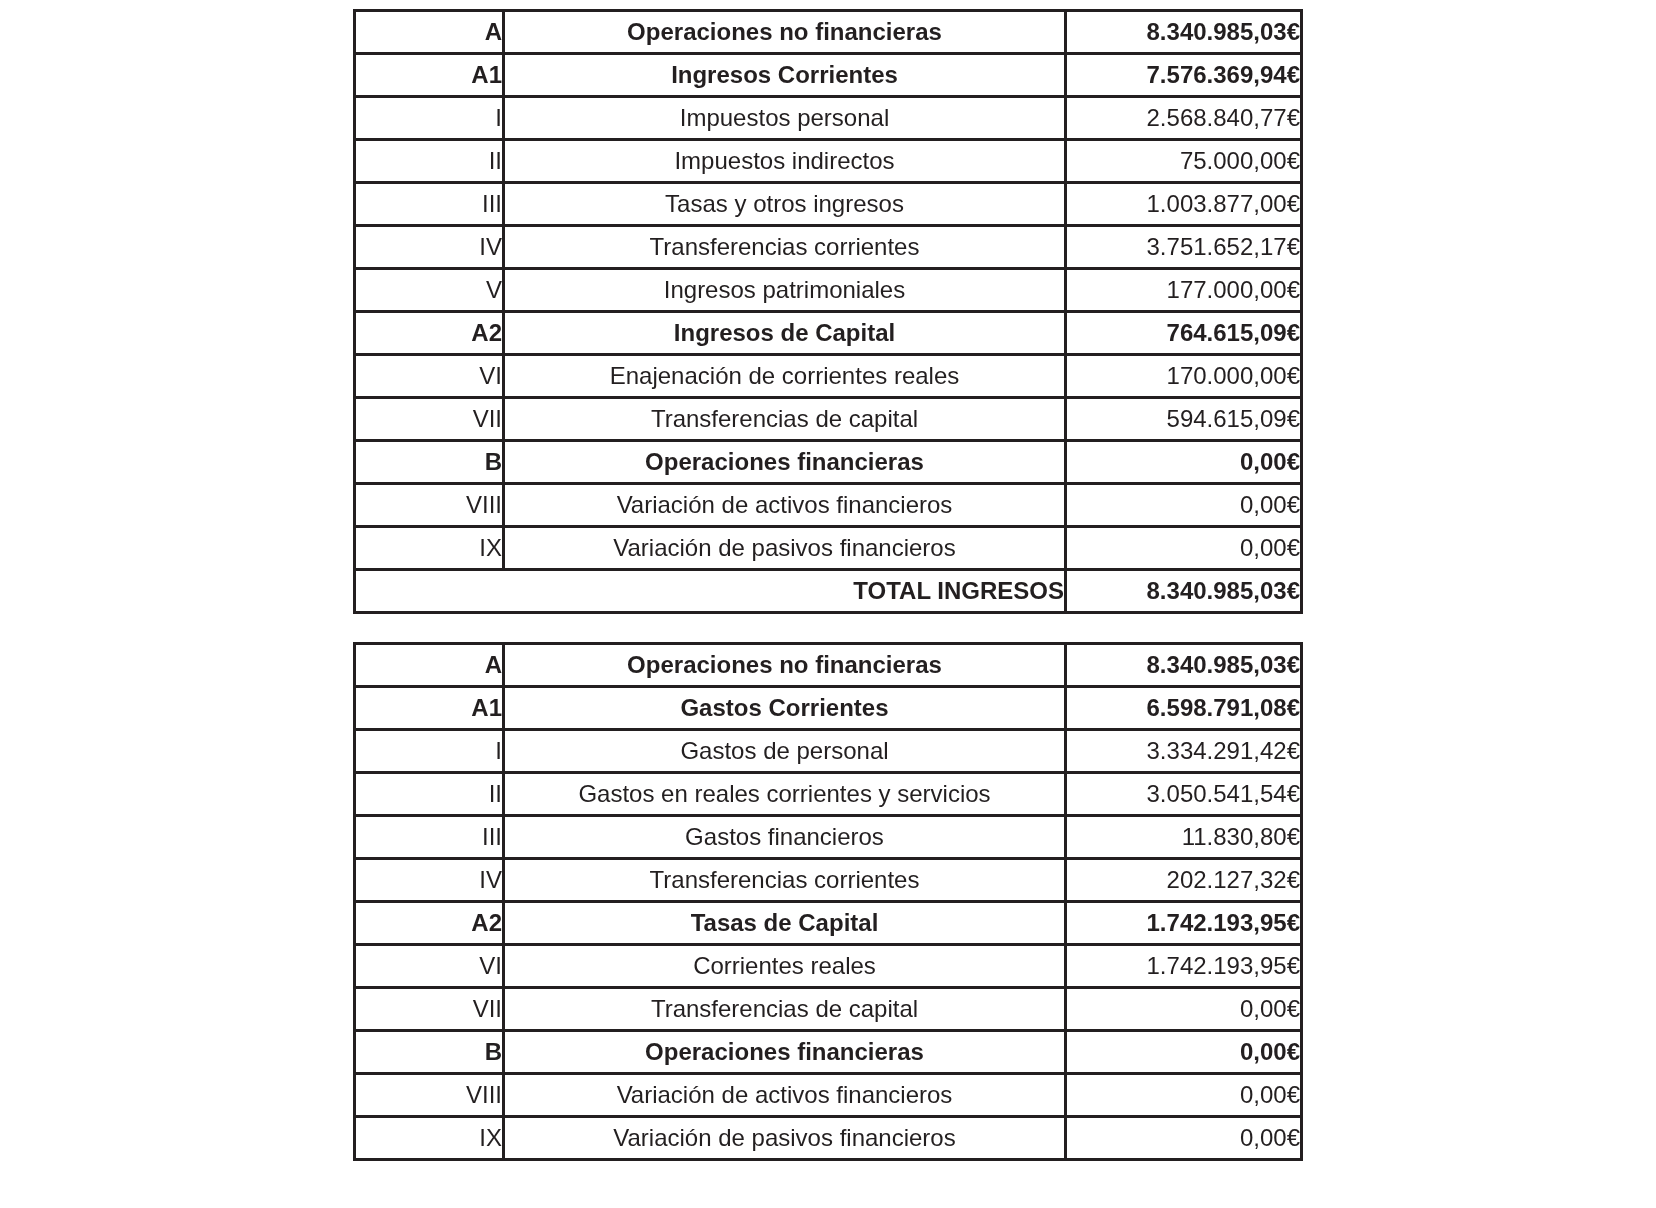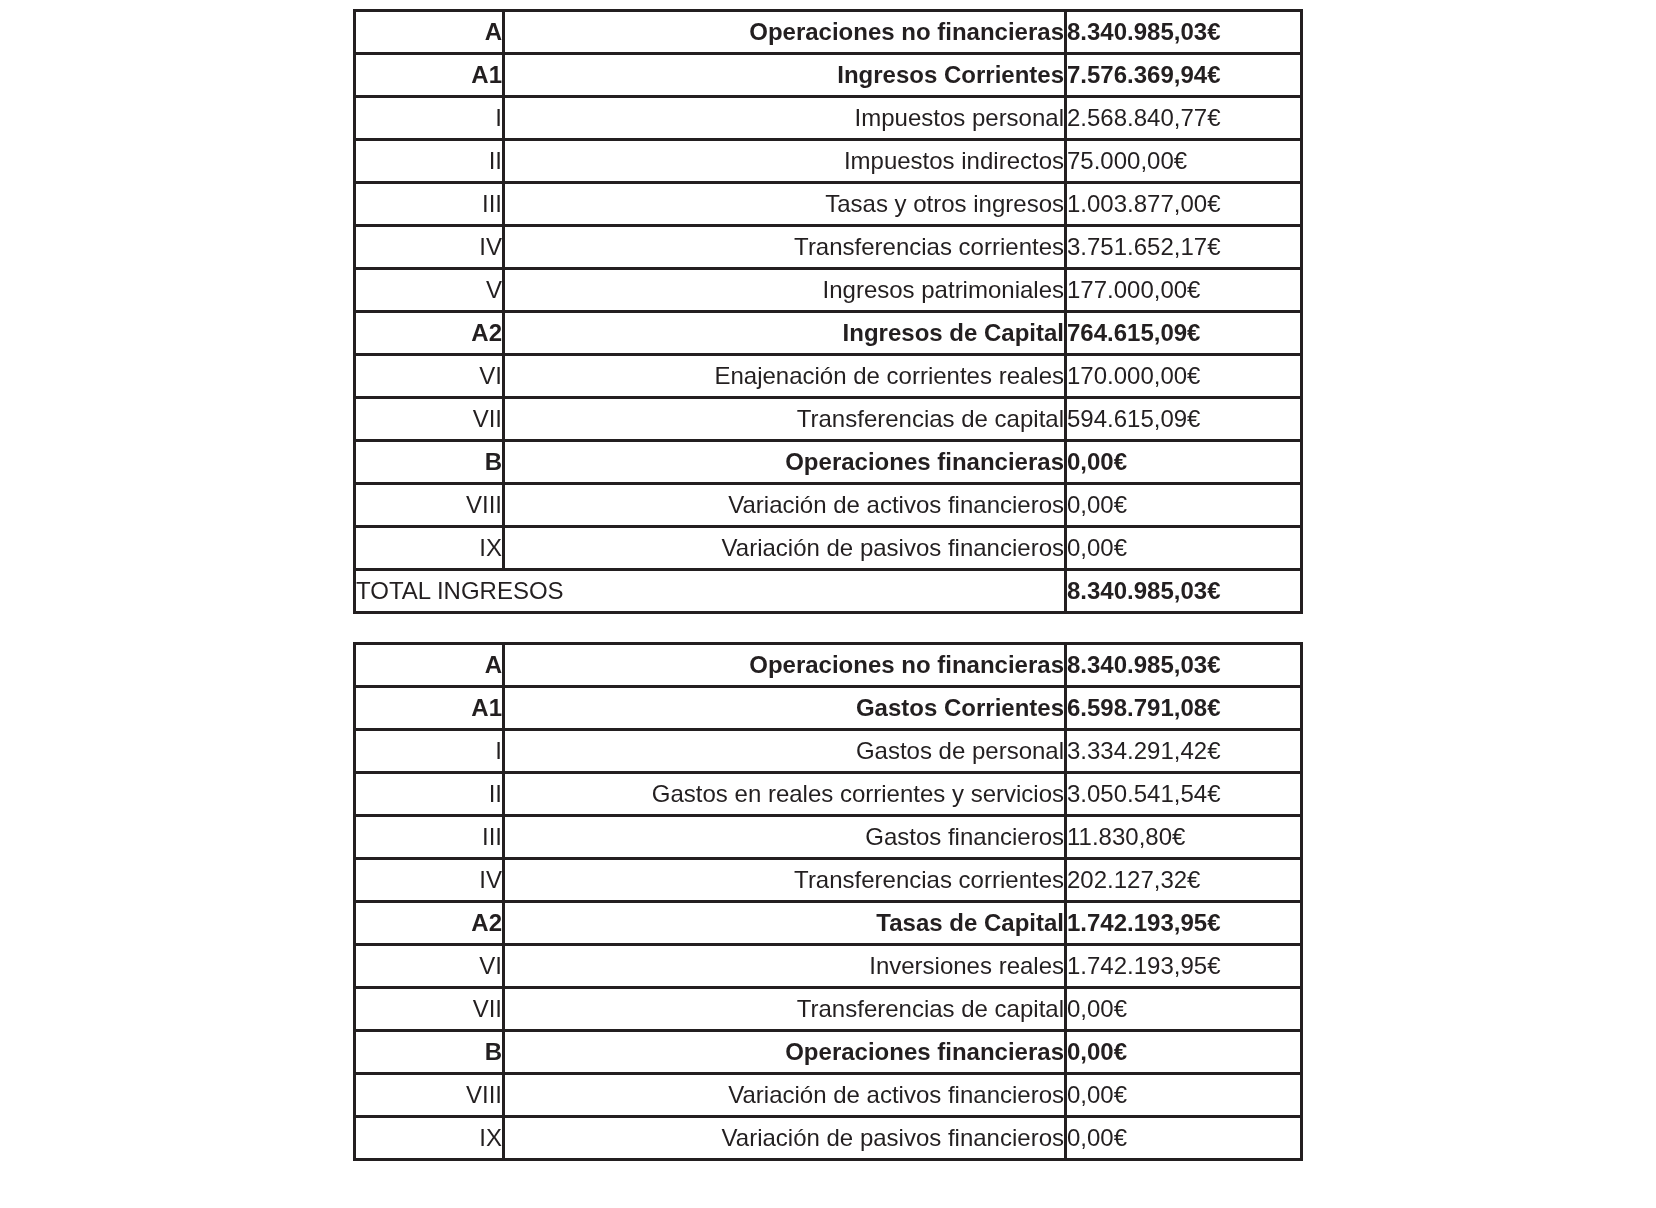--- a/index.html
+++ b/index.html
@@ -35,30 +35,31 @@
     line-height: 38px;
     padding: 0;
     white-space: nowrap;
     overflow: hidden;
   }
   td.code {
     text-align: right;
     padding-right: 52px;
   }
   td.desc {
+    text-align: center;
+    padding-left: 6px;
+  }
+  td.val {
     text-align: right;
-    padding-left: 6px;
-  }
-  td.val {
     padding-right: 36px;
   }
   td.total-label {
-    text-align: left;
+    text-align: right;
     padding-right: 32px;
-    font-weight: normal;
+    font-weight: bold;
   }
   tr.bold td { font-weight: bold; }
   tr.total td.val { font-weight: bold; }
 </style>
 </head>
 <body>
 
 <table class="budget" id="table-ingresos">
   <colgroup>
       <col class="c-code">
@@ -175,21 +176,21 @@
       <td class="desc">Transferencias corrientes</td>
       <td class="val">202.127,32€</td>
     </tr>
     <tr class="bold">
       <td class="code">A2</td>
       <td class="desc">Tasas de Capital</td>
       <td class="val">1.742.193,95€</td>
     </tr>
     <tr>
       <td class="code">VI</td>
-      <td class="desc">Inversiones reales</td>
+      <td class="desc">Corrientes reales</td>
       <td class="val">1.742.193,95€</td>
     </tr>
     <tr>
       <td class="code">VII</td>
       <td class="desc">Transferencias de capital</td>
       <td class="val">0,00€</td>
     </tr>
     <tr class="bold">
       <td class="code">B</td>
       <td class="desc">Operaciones financieras</td>

